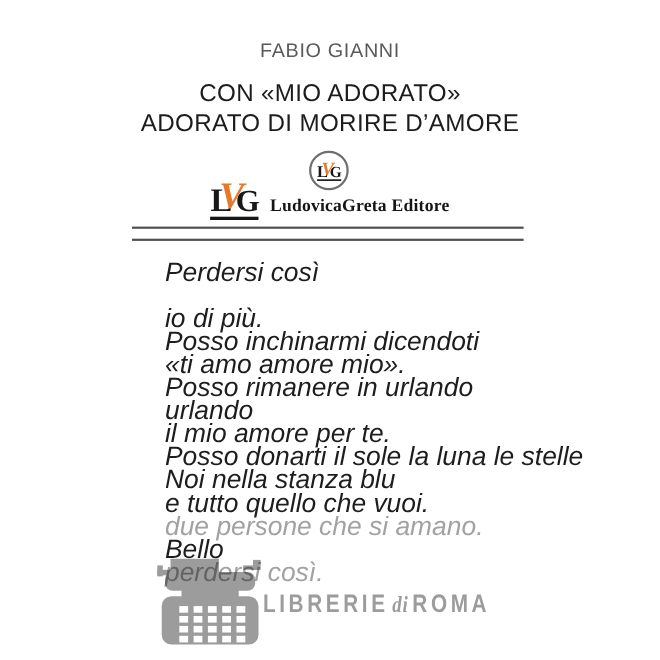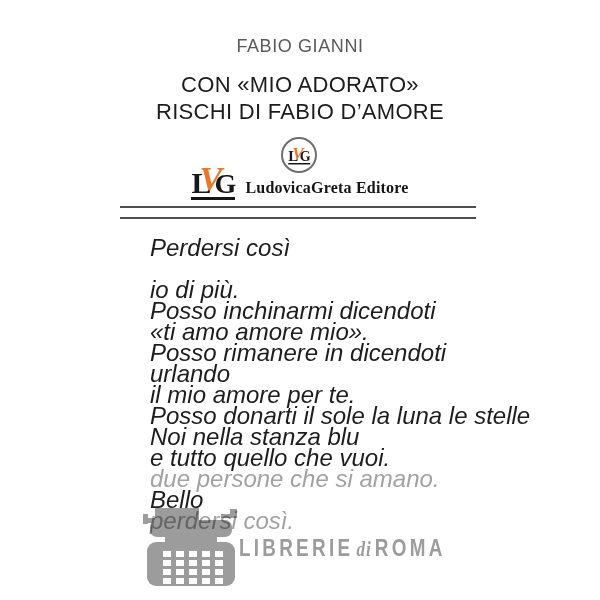--- a/index.html
+++ b/index.html
@@ -74,21 +74,21 @@
 </style>
 </head>
 <body>
 
 <div class="page">
 
   <div class="author">FABIO GIANNI</div>
 
   <h1 class="title">
     <div>CON «MIO ADORATO»</div>
-    <div>RISCHI DI FABIO D’AMORE</div>
+    <div>ADORATO DI MORIRE D’AMORE</div>
   </h1>
 
   <div class="circle-logo">
     <div class="monogram">
       <span class="m-l">L</span>
       <span class="m-v">V</span>
       <span class="m-g">G</span>
       <span class="m-bar"></span>
     </div>
   </div>
@@ -106,21 +106,21 @@
   <div class="rule rule-top"></div>
   <div class="rule rule-bottom"></div>
 
   <div class="poem">
 
   <div class="poem-line">Perdersi così</div>
       <div class="poem-line">&nbsp;</div>
       <div class="poem-line">io di più.</div>
       <div class="poem-line">Posso inchinarmi dicendoti</div>
       <div class="poem-line">«ti amo amore mio».</div>
-      <div class="poem-line">Posso rimanere in dicendoti</div>
+      <div class="poem-line">Posso rimanere in urlando</div>
       <div class="poem-line">urlando</div>
       <div class="poem-line">il mio amore per te.</div>
       <div class="poem-line">Posso donarti il sole la luna le stelle</div>
       <div class="poem-line">Noi nella stanza blu</div>
       <div class="poem-line">e tutto quello che vuoi.</div>
       <div class="poem-line faded">due persone che si amano.</div>
       <div class="poem-line">Bello</div>
       <div class="poem-line faded">perdersi così.</div>
     </div>
 

